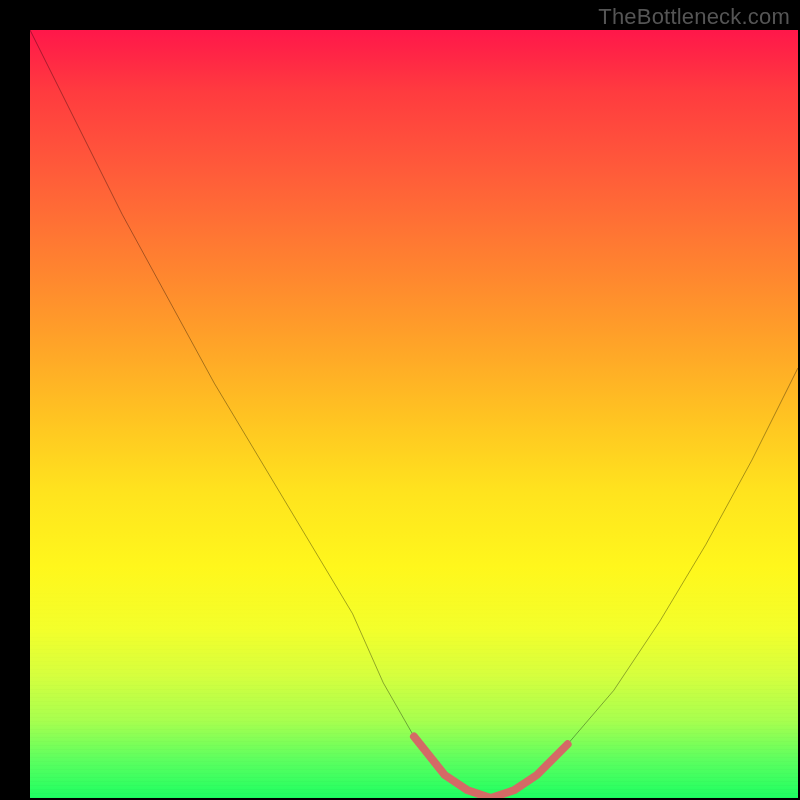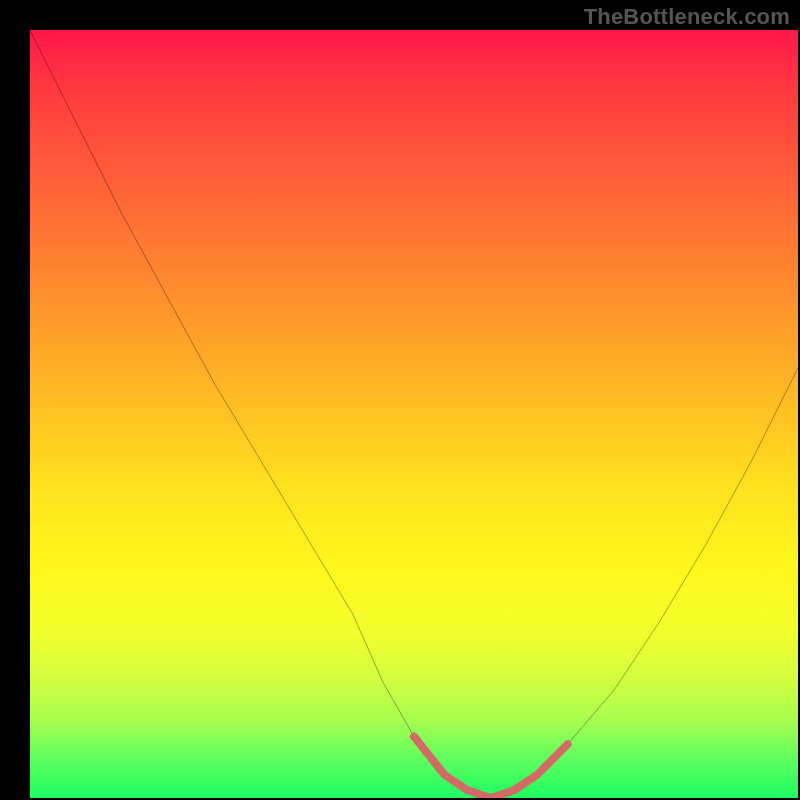--- a/index.html
+++ b/index.html
@@ -16,21 +16,21 @@
     width: 800px;
     height: 800px;
     background: #000;
   }
   .watermark {
     position: absolute;
     top: 4px;
     right: 10px;
     color: #555;
     font-size: 22px;
-    font-weight: 700;
+    font-weight: 400;
     letter-spacing: 0.2px;
     z-index: 10;
   }
   .gradient {
     position: absolute;
     left: 30px;
     right: 2px;
     top: 30px;
     bottom: 2px;
     

